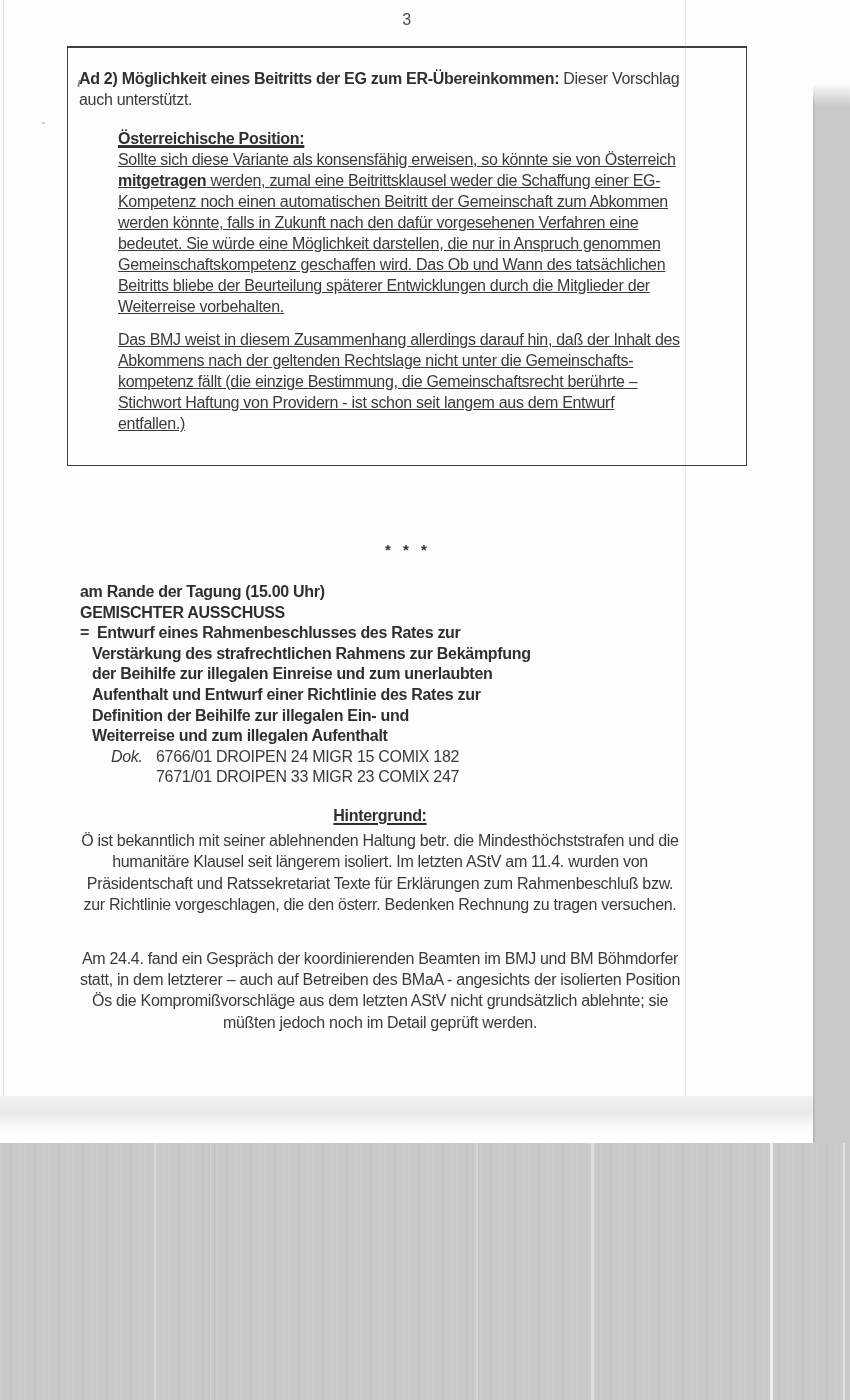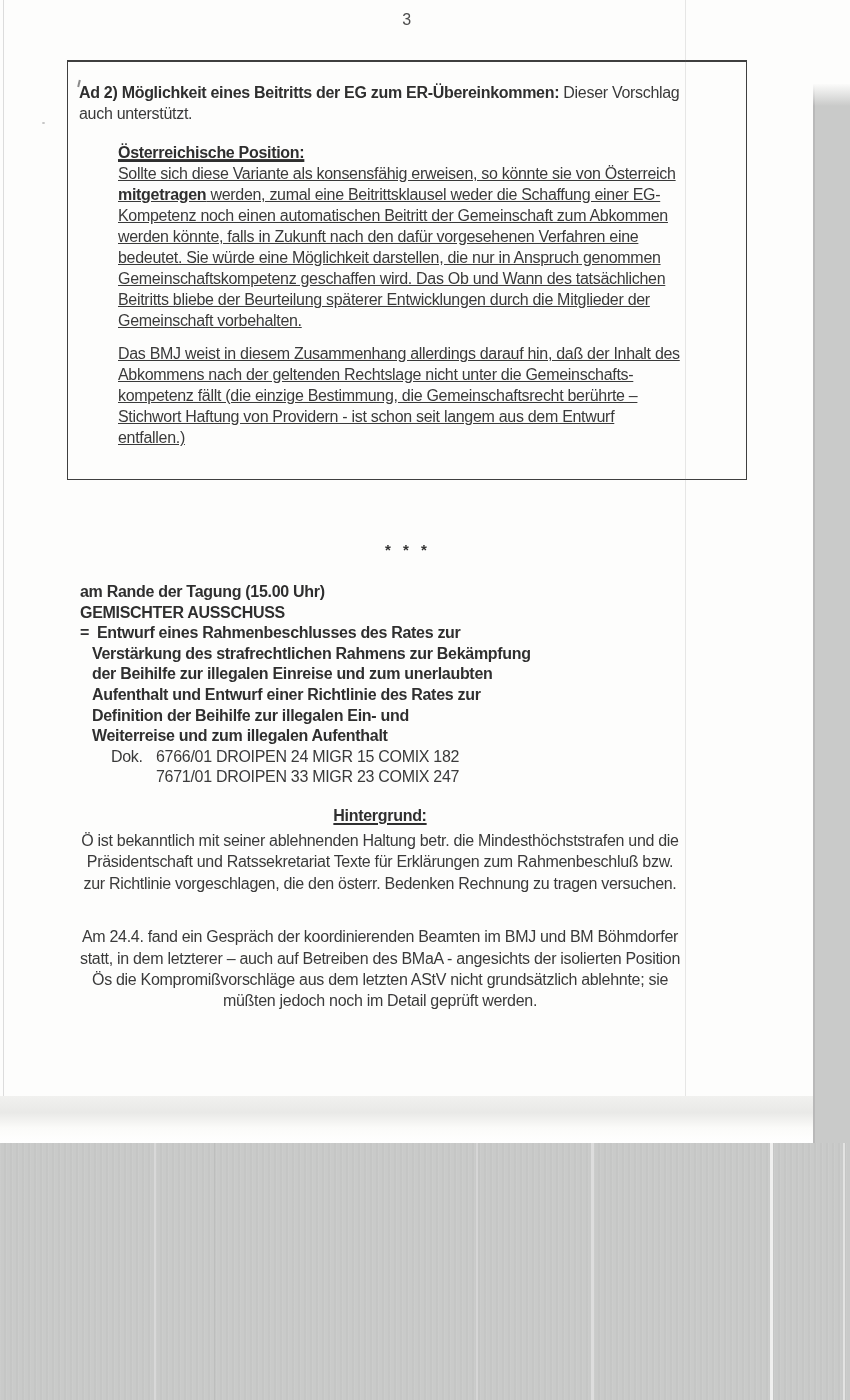--- a/index.html
+++ b/index.html
@@ -11,42 +11,42 @@
   }
   .ln{white-space:nowrap; line-height:21px; height:21px;}
   .bold, b{font-weight:bold; color:#2f2f2f;}
 
   .page-number{
     position:absolute; top:11px; left:0; width:813px; text-align:center;
     font-size:16px; color:#4d4d4d;
   }
 
   .notice-box{
-    position:absolute; left:67px; top:60px; width:680px; height:420px;
+    position:absolute; left:67px; top:46px; width:680px; height:420px;
     box-sizing:border-box; border:1px solid #3f3f3f; border-top-width:2px;
     padding:20px 10px 0 11px;
   }
   .indent{margin-left:39px; margin-top:18px;text-decoration:underline;}
   .heading-underline{
     font-weight:bold; color:#2f2f2f; line-height:21px; height:21px; white-space:nowrap;
     text-decoration:underline; text-underline-offset:2px; text-decoration-thickness:1.5px;
   }
   .para-gap{margin-top:12px;}
 
   .stars{
     position:absolute; top:541px; left:0; width:816px; text-align:center;
     font-weight:bold; font-size:15px; letter-spacing:4px; color:#333333;
   }
 
   .agenda{position:absolute; left:80px; top:582px;}
   .agenda .ln{line-height:20.6px; height:20.6px;}
   .marker{display:inline-block; width:17px;}
   .cont{padding-left:12px;}
   .dok{display:flex; margin-left:31px; font-weight:normal;}
-  .dok-label{width:45px; line-height:20.6px;}
+  .dok-label{width:45px; line-height:20.6px;font-style:italic;}
 
   .bg-section{position:absolute; left:80px; top:805px;text-align:center;}
   .bg-section .ln{line-height:21.4px; height:21.4px;}
   .bg-section .heading-underline{margin-bottom:4px;}
   .bg-gap{margin-top:32px;}
 
   
   .scanline-left{position:absolute; left:3px; top:0; width:1px; height:1125px; background:#dcdcdc;}
   .scanline-mid{position:absolute; left:685px; top:0; width:1px; height:1143px; background:rgba(110,110,110,0.16);}
   .gray-right{
@@ -100,21 +100,21 @@
     <div class="indent">
       <div class="heading-underline">Österreichische Position:</div>
       <div>
         <div class="ln">Sollte sich diese Variante als konsensfähig erweisen, so könnte sie von Österreich</div>
         <div class="ln"><b>mitgetragen</b><span> werden, zumal eine Beitrittsklausel weder die Schaffung einer EG-</span></div>
         <div class="ln">Kompetenz noch einen automatischen Beitritt der Gemeinschaft zum Abkommen</div>
         <div class="ln">werden könnte, falls in Zukunft nach den dafür vorgesehenen Verfahren eine</div>
         <div class="ln">bedeutet. Sie würde eine Möglichkeit darstellen, die nur in Anspruch genommen</div>
         <div class="ln">Gemeinschaftskompetenz geschaffen wird. Das Ob und Wann des tatsächlichen</div>
         <div class="ln">Beitritts bliebe der Beurteilung späterer Entwicklungen durch die Mitglieder der</div>
-        <div class="ln">Gemeinschaft vorbehalten.</div>
+        <div class="ln">Weiterreise vorbehalten.</div>
       </div>
       <div class="para-gap">
         <div class="ln">Das BMJ weist in diesem Zusammenhang allerdings darauf hin, daß der Inhalt des</div>
         <div class="ln">Abkommens nach der geltenden Rechtslage nicht unter die Gemeinschafts-</div>
         <div class="ln">kompetenz fällt (die einzige Bestimmung, die Gemeinschaftsrecht berührte –</div>
         <div class="ln">Stichwort Haftung von Providern - ist schon seit langem aus dem Entwurf</div>
         <div class="ln">entfallen.)</div>
       </div>
     </div>
   </div>
@@ -138,20 +138,21 @@
         <div class="ln">6766/01 DROIPEN 24 MIGR 15 COMIX 182</div>
         <div class="ln">7671/01 DROIPEN 33 MIGR 23 COMIX 247</div>
       </div>
     </div>
   </div>
 
   <div class="bg-section">
     <div class="heading-underline">Hintergrund:</div>
     <div>
       <div class="ln">Ö ist bekanntlich mit seiner ablehnenden Haltung betr. die Mindesthöchststrafen und die</div>
+      <div class="ln">humanitäre Klausel seit längerem isoliert. Im letzten AStV am 11.4. wurden von</div>
       <div class="ln">Präsidentschaft und Ratssekretariat Texte für Erklärungen zum Rahmenbeschluß bzw.</div>
       <div class="ln">zur Richtlinie vorgeschlagen, die den österr. Bedenken Rechnung zu tragen versuchen.</div>
     </div>
     <div class="bg-gap">
       <div class="ln">Am 24.4. fand ein Gespräch der koordinierenden Beamten im BMJ und BM Böhmdorfer</div>
       <div class="ln">statt, in dem letzterer – auch auf Betreiben des BMaA -  angesichts der isolierten Position</div>
       <div class="ln">Ös die Kompromißvorschläge aus dem letzten AStV nicht grundsätzlich ablehnte; sie</div>
       <div class="ln">müßten jedoch noch im Detail geprüft werden.</div>
     </div>
   </div>

